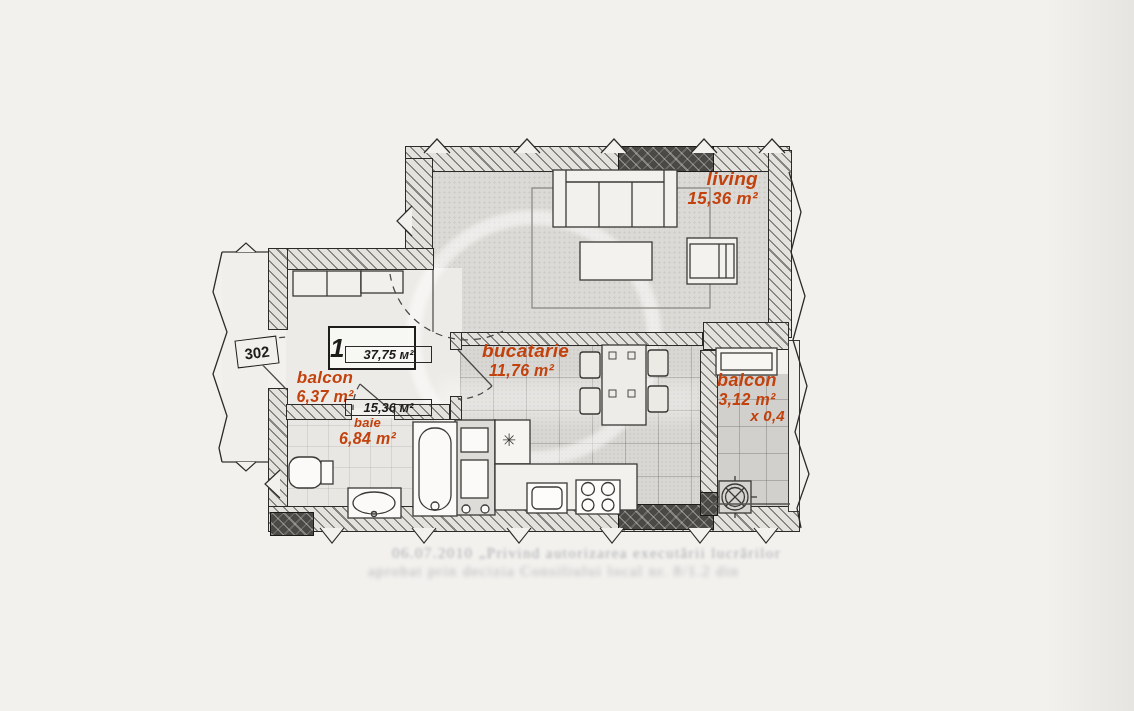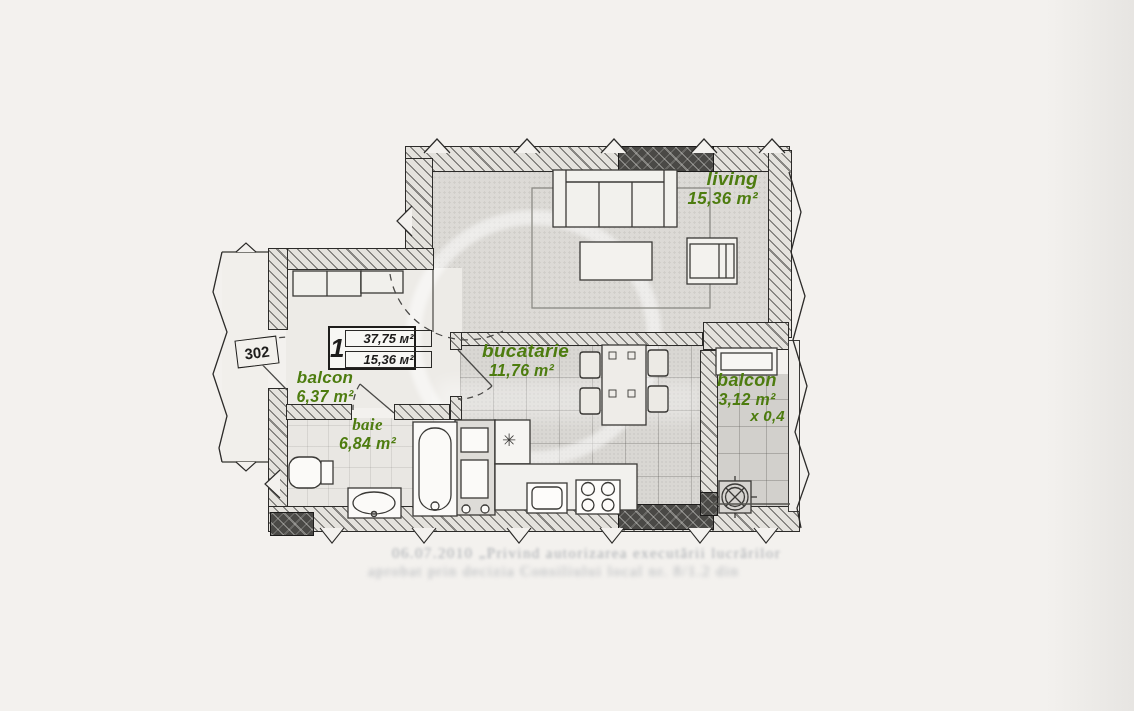--- a/index.html
+++ b/index.html
@@ -23,30 +23,30 @@
   .floor--corridor{background:#f1efeb;}
   .wall{position:absolute;box-sizing:border-box;border:1.5px solid #2c2b29;
       background:repeating-linear-gradient(45deg,transparent 0 5.5px,rgba(45,44,42,.5) 5.5px 7px),#e4e2dd;}
   .wall--thin{border-width:1.2px;}
   .wall--dark{background:
       repeating-linear-gradient(45deg,rgba(238,238,234,.35) 0 1.5px,transparent 1.5px 8px),
       repeating-linear-gradient(135deg,rgba(238,238,234,.18) 0 1.5px,transparent 1.5px 8px),#4a4946;
       border-color:#1c1b1a;}
   .rail{position:absolute;box-sizing:border-box;background:#f1efec;border:1.4px solid #3a3937;}
   .overlay{position:absolute;left:0;top:0;pointer-events:none;}
-  .room-label{position:absolute;font-style:italic;font-weight:700;color:#4d7c0f;line-height:1.1;
+  .room-label{position:absolute;font-style:italic;font-weight:700;color:#c2410c;line-height:1.1;
       letter-spacing:.3px;z-index:6;}
   .rname{white-space:nowrap;}
   .rarea{white-space:nowrap;}
   .unit-badge{position:absolute;left:328px;top:326px;width:84px;height:40px;display:flex;
       border:2px solid #1e1d1b;background:rgba(248,247,244,.93);font-style:italic;font-weight:700;
       color:#1d1c1b;z-index:6;}
   .ub-num{width:22px;display:flex;align-items:center;justify-content:center;font-size:26px;}
   .ub-col{flex:1;display:flex;flex-direction:column;}
-  .ub-row{flex:1;border:1.3px solid #2a2927;margin:2px 1px;padding:0 17px;font-size:13px;
+  .ub-row{flex:1;border:1.3px solid #2a2927;margin:18px 1px;padding:0 17px;font-size:13px;
       display:flex;align-items:center;white-space:nowrap;}
   .door-tag{position:absolute;left:236px;top:338px;width:40px;height:26px;border:1.8px solid #1e1d1b;
       background:#f2f0ec;font-weight:600;font-size:15px;display:flex;align-items:center;
       justify-content:center;transform:rotate(-7deg);color:#1d1c1b;z-index:6;}
   .snowflake{position:absolute;left:502px;top:430px;font-size:17px;color:#3c3b38;z-index:6;}
   .footer-line{position:absolute;font-family:"Liberation Serif",serif;color:#79808a;
       filter:blur(1.7px);opacity:.62;white-space:nowrap;letter-spacing:1.4px;font-size:15px;z-index:2;}
   .watermark-circle{position:absolute;left:406px;top:210px;width:226px;height:226px;border-radius:50%;
       border:15px solid rgba(255,255,255,.5);filter:blur(2px);z-index:2;}
   .watermark-band{position:absolute;left:436px;top:380px;width:266px;height:40px;
@@ -255,21 +255,21 @@
     <div class="rarea" style="font-size:16px;">3,12 m²</div>
     <div class="rarea" style="font-size:15px;text-align:right;padding-right:6px;">x 0,4</div>
   </div>
 
   <div class="room-label" style="left:284px;top:369px;width:82px;text-align:center;">
     <div class="rname" style="font-size:17px;">balcon</div>
     <div class="rarea" style="font-size:16px;">6,37 m²</div>
   </div>
 
   <div class="room-label" style="left:325px;top:416px;width:85px;text-align:center;">
-    <div class="rname" style="font-size:17px;font-family:Liberation Serif, serif;">baie</div>
+    <div class="rname" style="font-size:13px;">baie</div>
     <div class="rarea" style="font-size:16px;">6,84 m²</div>
   </div>
 
   <div class="unit-badge">
     <div class="ub-num">1</div>
     <div class="ub-col">
       <div class="ub-row">37,75 м²</div>
       <div class="ub-row">15,36 м²</div>
     </div>
   </div>

